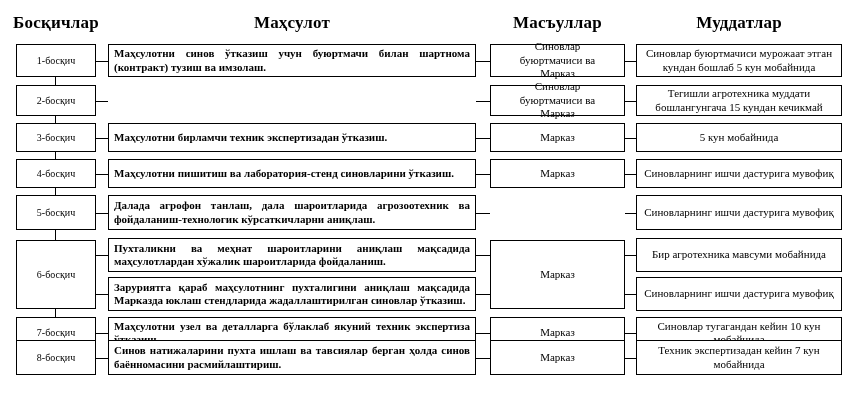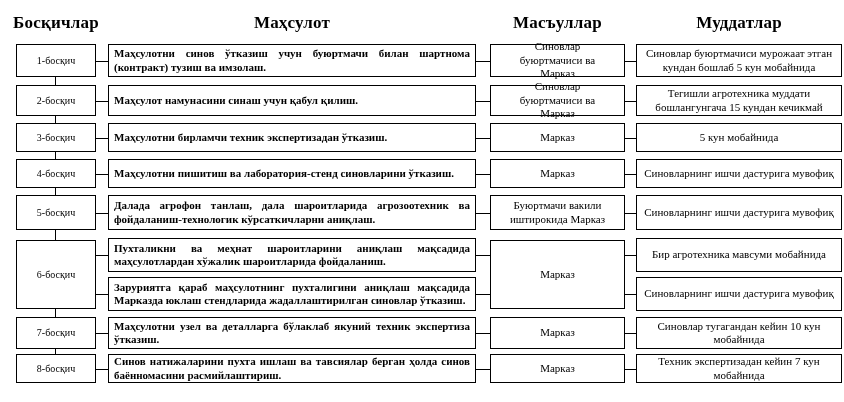--- a/index.html
+++ b/index.html
@@ -84,23 +84,20 @@
         <span>Синовлар буюртмачиси мурожаат этган кундан бошлаб 5 кун мобайнида</span>
       </div>
   </div>
   <div class="vline" style="top:77px;height:8px"></div>
 
   <div class="row" style="top:85px;height:31px">
     <div class="box stage-box">
         <span>2-босқич</span>
       </div>
     <div class="hline h1"></div>
-    <div class="box activity-box">
-        <span>Маҳсулот намунасини синаш учун қабул қилиш.</span>
-      </div>
     <div class="hline h2"></div>
     <div class="box resp-box">
         <span>Синовлар буюртмачиси ва Марказ</span>
       </div>
     <div class="hline h3"></div>
     <div class="box dead-box">
         <span>Тегишли агротехника муддати бошлангунгача 15 кундан кечикмай</span>
       </div>
   </div>
   <div class="vline" style="top:116px;height:7px"></div>
@@ -145,23 +142,20 @@
 
   <div class="row" style="top:195px;height:35px">
     <div class="box stage-box">
         <span>5-босқич</span>
       </div>
     <div class="hline h1"></div>
     <div class="box activity-box">
         <span>Далада агрофон танлаш, дала шароитларида агрозоотехник ва фойдаланиш-технологик кўрсаткичларни аниқлаш.</span>
       </div>
     <div class="hline h2"></div>
-    <div class="box resp-box">
-        <span>Буюртмачи вакили иштирокида Марказ</span>
-      </div>
     <div class="hline h3"></div>
     <div class="box dead-box">
         <span>Синовларнинг ишчи дастурига мувофиқ</span>
       </div>
   </div>
   <div class="vline" style="top:230px;height:10px"></div>
 
   <div class="row row6" style="top:238px;height:73px">
     <div class="box stage-box">
         <span>6-босқич</span>
@@ -206,21 +200,21 @@
     <div class="box resp-box">
         <span>Марказ</span>
       </div>
     <div class="hline h3"></div>
     <div class="box dead-box">
         <span>Синовлар тугагандан кейин 10 кун мобайнида</span>
       </div>
   </div>
   <div class="vline" style="top:349px;height:8px"></div>
 
-  <div class="row" style="top:354px;height:29px">
+  <div class="row" style="top:340px;height:35px">
     <div class="box stage-box">
         <span>8-босқич</span>
       </div>
     <div class="hline h1"></div>
     <div class="box activity-box">
         <span>Синов натижаларини пухта ишлаш ва тавсиялар берган ҳолда синов баённомасини расмийлаштириш.</span>
       </div>
     <div class="hline h2"></div>
     <div class="box resp-box">
         <span>Марказ</span>

